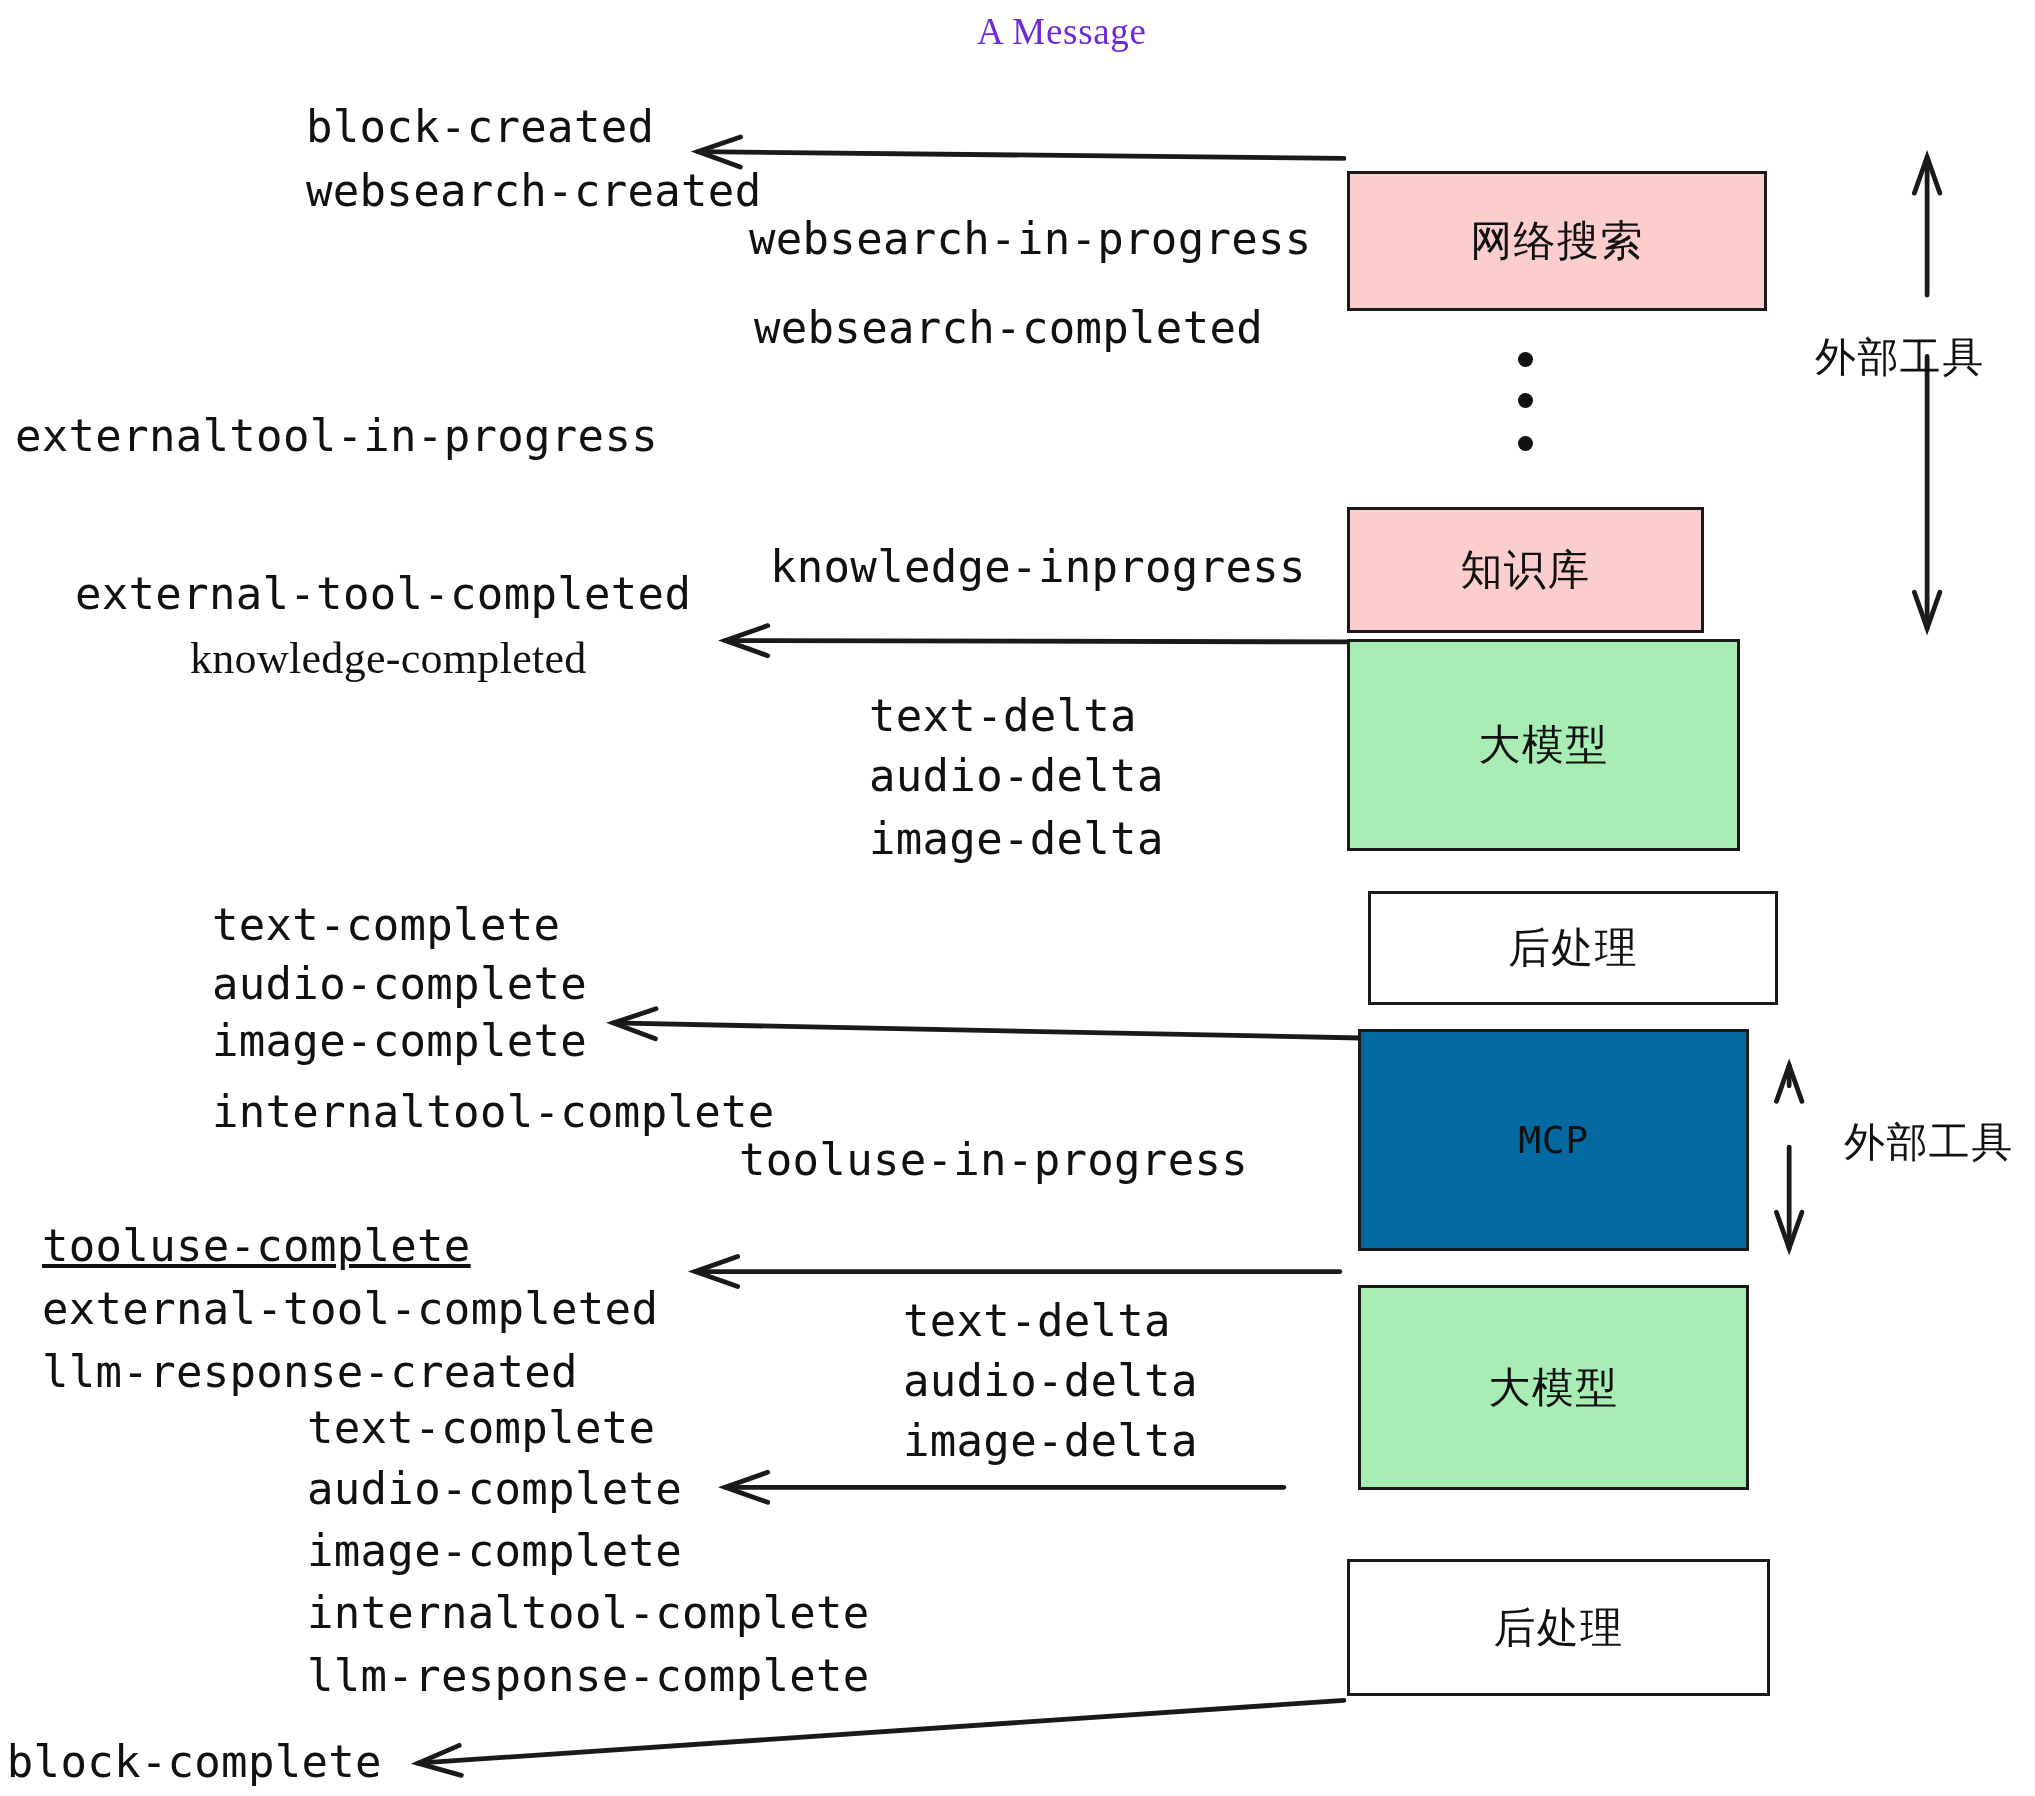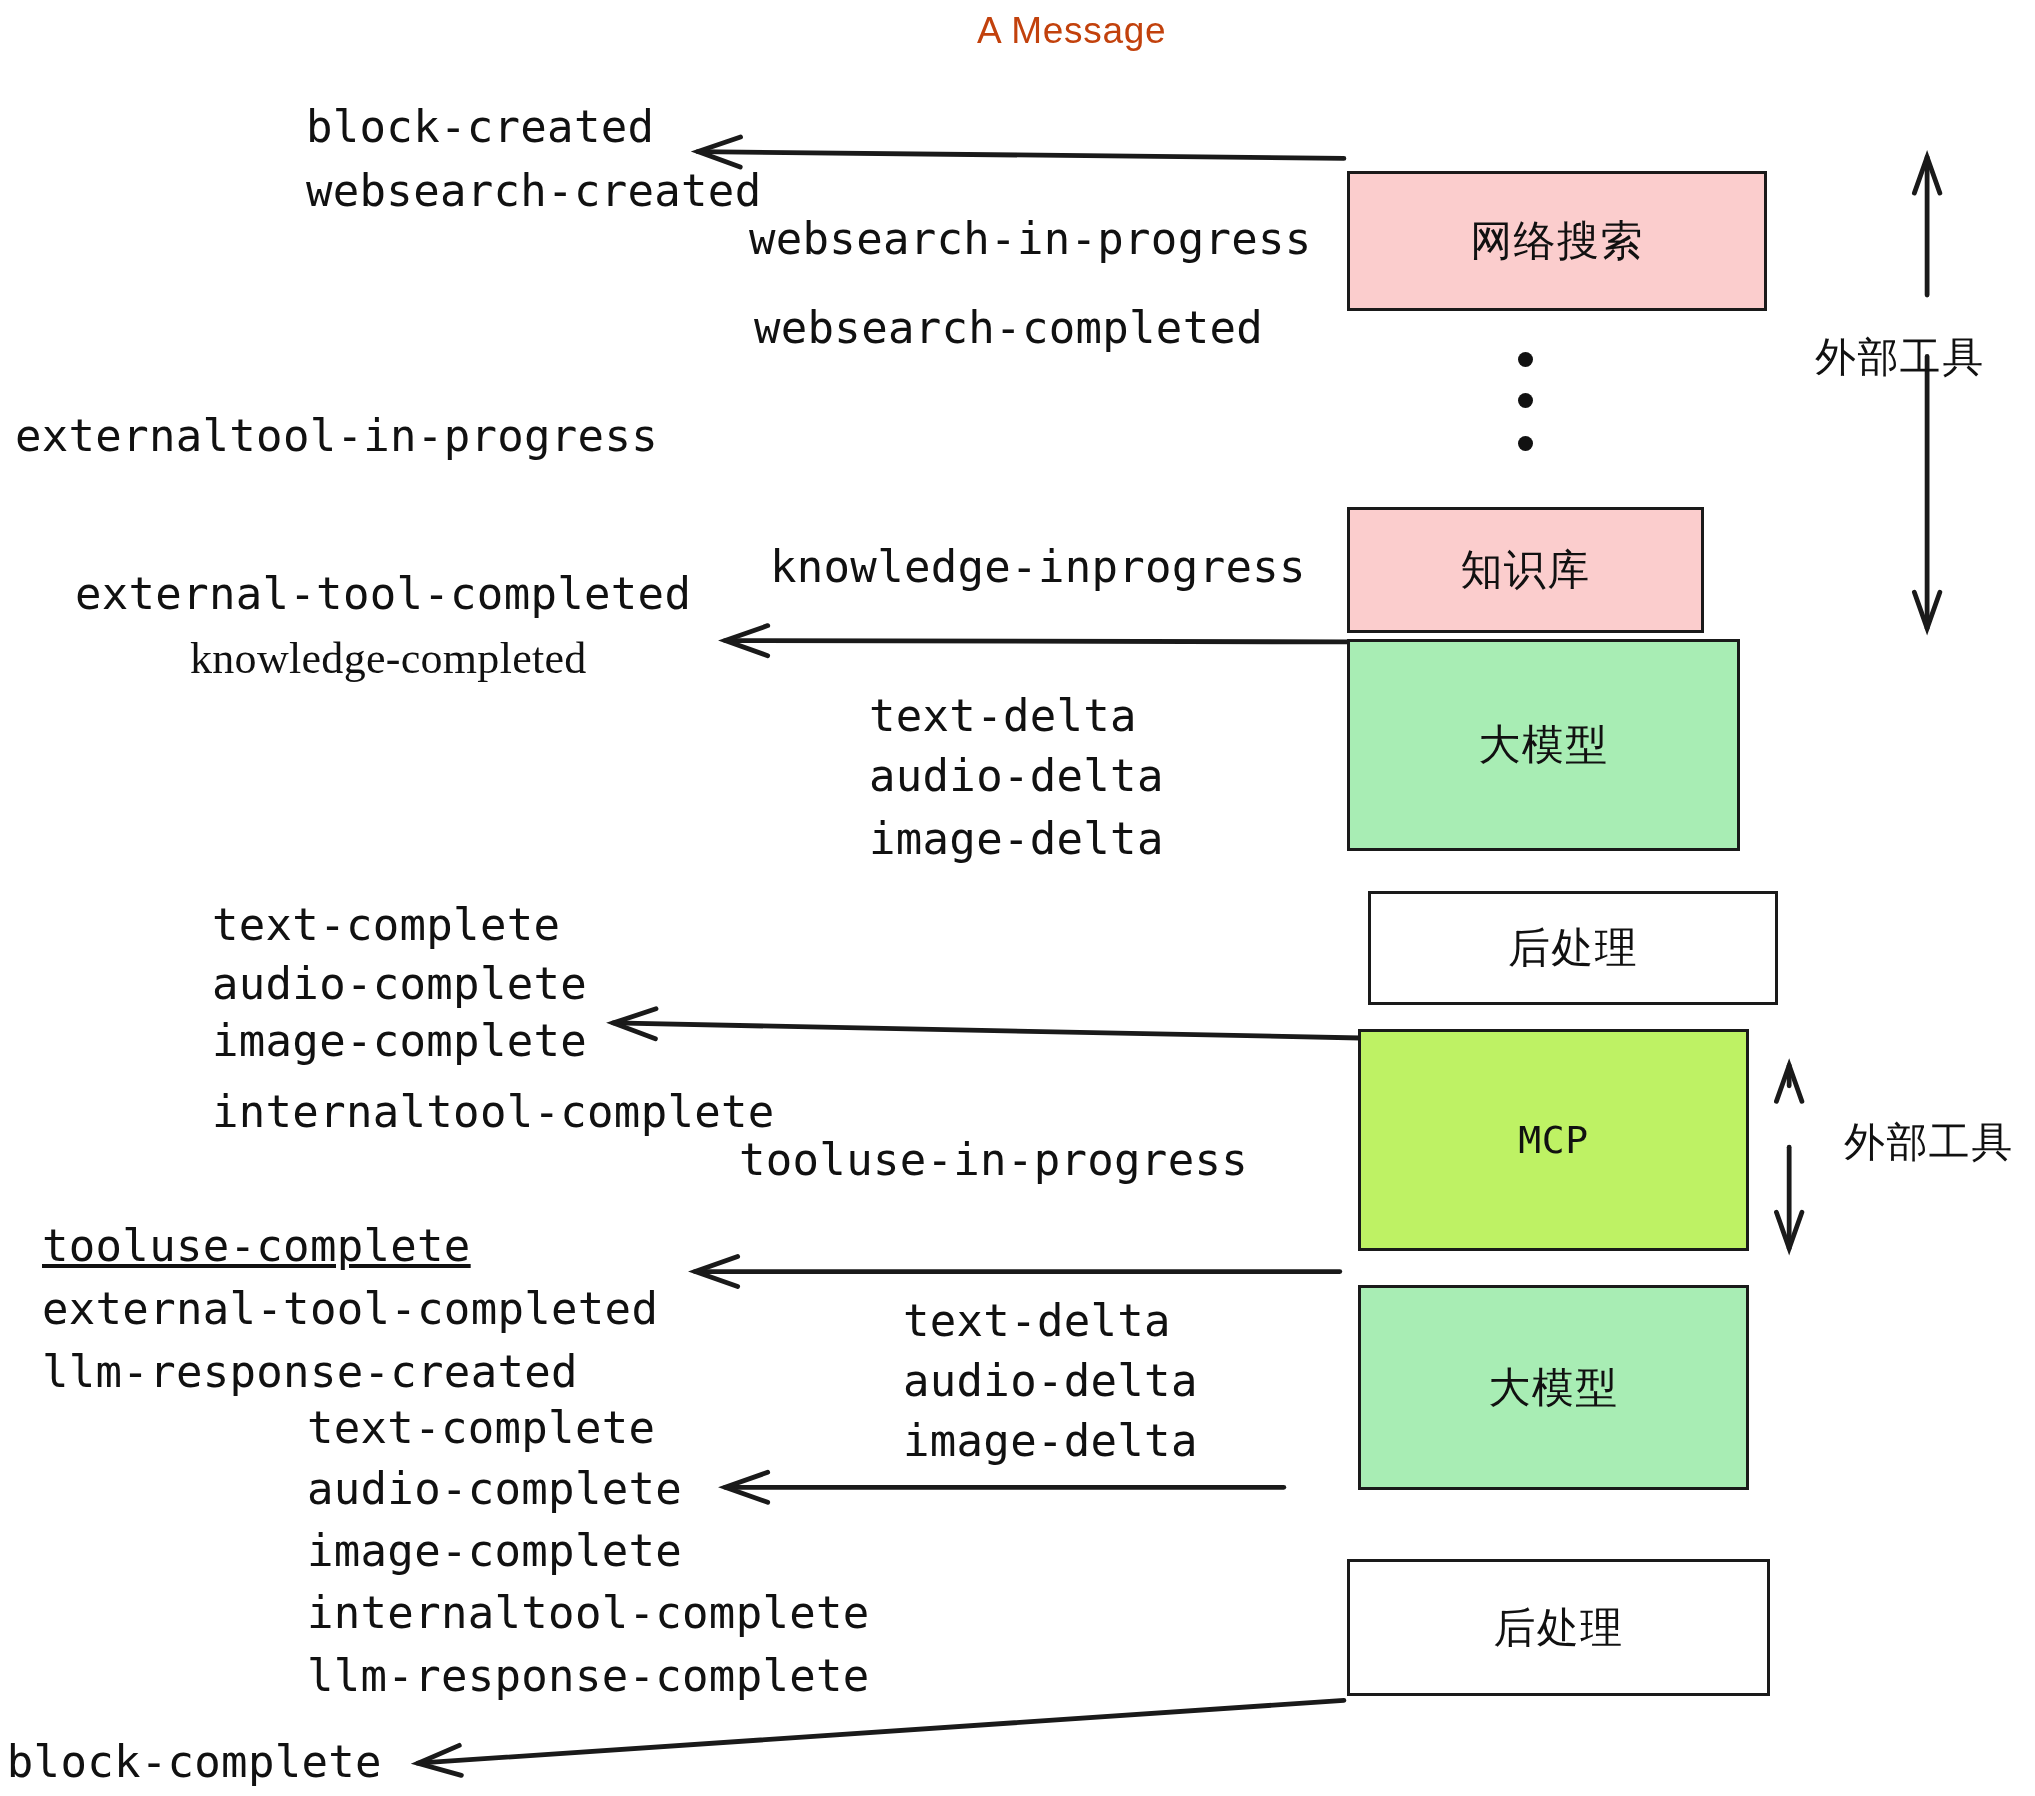--- a/index.html
+++ b/index.html
@@ -27,23 +27,23 @@
     position: absolute;
     font-family: "DejaVu Sans Mono", "Liberation Mono", monospace;
     font-size: 44px;
     color: #111111;
     white-space: nowrap;
     letter-spacing: 0.3px;
     line-height: 1;
   }
   .title {
     position: absolute;
-    font-family: Liberation Sans, sans-serif;
+    font-family: Liberation Serif, serif;
     font-size: 37px;
-    color: #c2410c;
+    color: #6d28d9;
     white-space: nowrap;
     letter-spacing: 0.7px;
   }
   .node {
     position: absolute;
     box-sizing: border-box;
     border: 3.4px solid #1a1a1a;
     display: flex;
     align-items: center;
     justify-content: center;
@@ -133,21 +133,21 @@
       </div>
       <div class="node" style="left: 1347px; top: 507px; width: 357px; height: 126px; background: rgb(251, 205, 205); border-color: rgb(26, 26, 26);">
         <span>知识库</span>
       </div>
       <div class="node" style="left: 1347px; top: 639px; width: 393px; height: 212px; background: rgb(168, 237, 180); border-color: rgb(26, 26, 26);">
         <span>大模型</span>
       </div>
       <div class="node" style="left: 1368px; top: 891px; width: 410px; height: 114px; background: rgb(255, 255, 255); border-color: rgb(26, 26, 26);">
         <span>后处理</span>
       </div>
-      <div class="node mono-label" style="left: 1358px; top: 1029px; width: 391px; height: 222px; background: #bef264; border-color: rgb(26, 26, 26);">
+      <div class="node mono-label" style="left: 1358px; top: 1029px; width: 391px; height: 222px; background: #0369a1; border-color: rgb(26, 26, 26);">
         <span>MCP</span>
       </div>
       <div class="node" style="left: 1358px; top: 1285px; width: 391px; height: 205px; background: rgb(168, 237, 180); border-color: rgb(26, 26, 26);">
         <span>大模型</span>
       </div>
       <div class="node" style="left: 1347px; top: 1559px; width: 423px; height: 137px; background: rgb(255, 255, 255); border-color: rgb(26, 26, 26);">
         <span>后处理</span>
       </div>
     </div>
   <div id="events-host">

